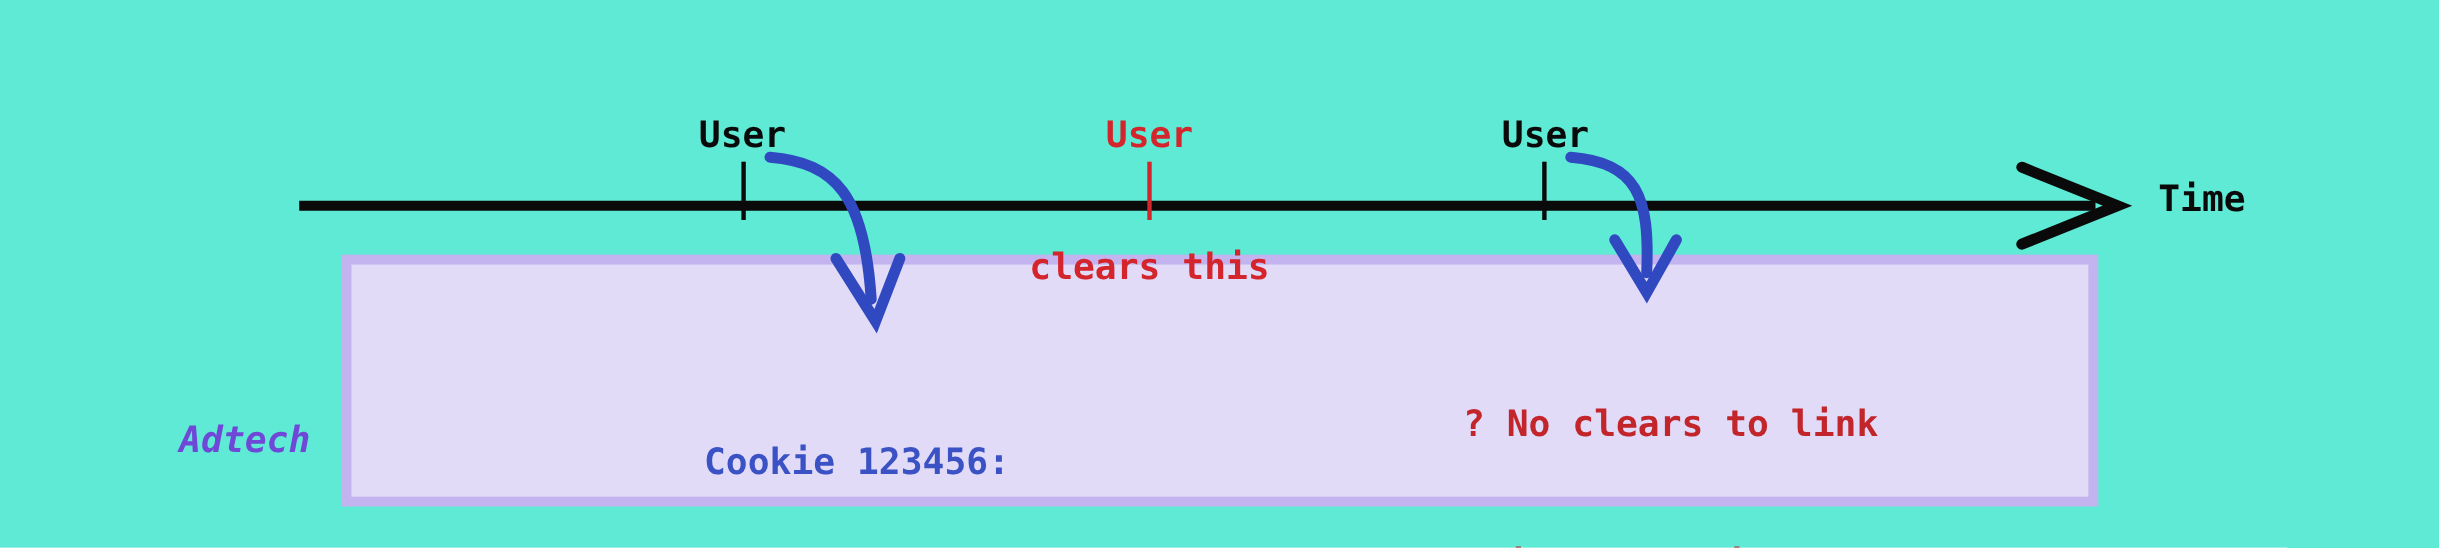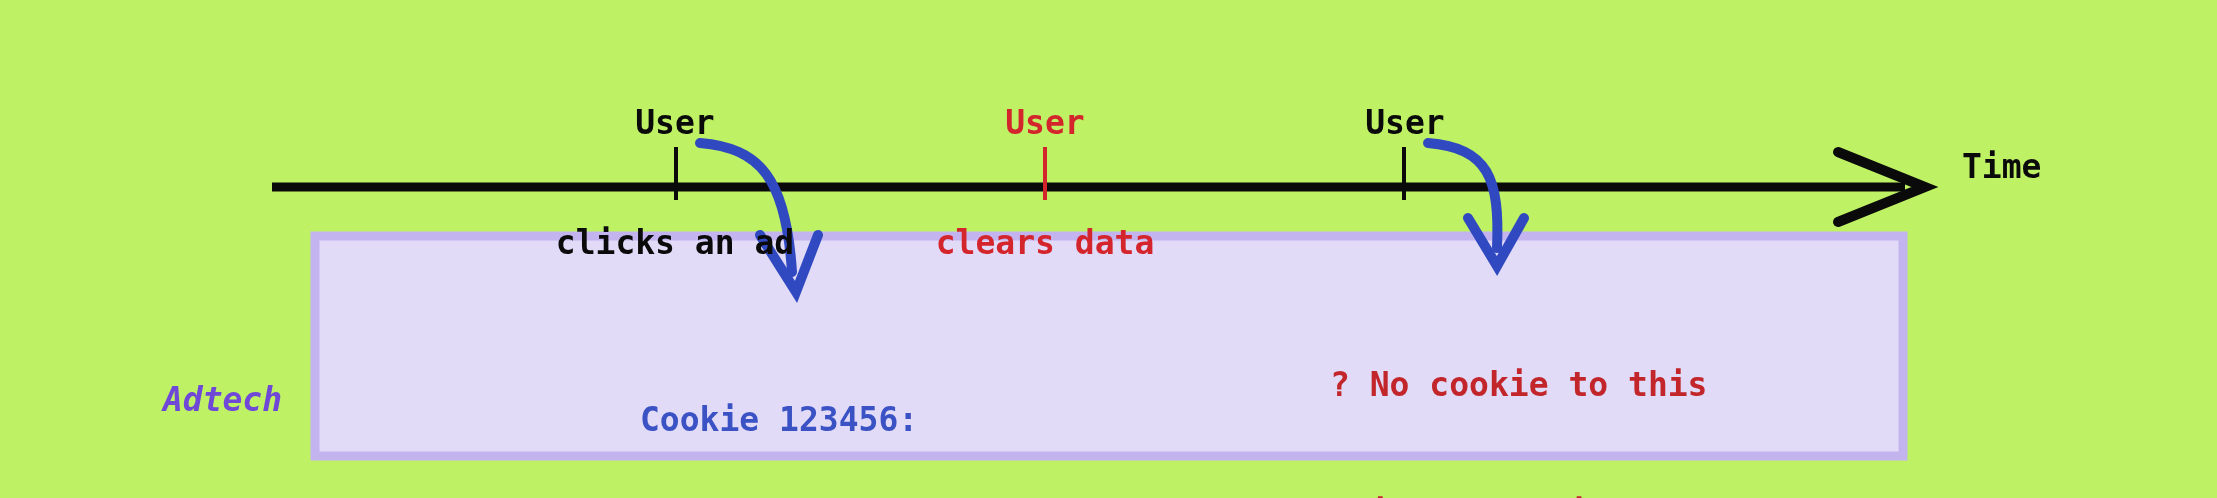--- a/index.html
+++ b/index.html
@@ -7,21 +7,21 @@
     padding: 0;
     background: #ffffff;
   }
   body {
     font-family: "DejaVu Sans Mono", monospace;
   }
   #diagram-root {
     position: relative;
     width: 2217px;
     height: 498px;
-    background: #bef264;
+    background: #5eead4;
     overflow: hidden;
   }
   
   #vector-layer {
     position: absolute;
     left: 0;
     top: 0;
     width: 2217px;
     height: 498px;
   }
@@ -39,21 +39,21 @@
   .evt-label .l1 { display: block; }
   .evt-label .l2 { display: block; }
 
   #label-click  { left: 510px;  top: 22px;  width: 330px; color: #0a0a0a; }
   #label-clear  { left: 880px;  top: 22px;  width: 330px; color: #d4242c; }
   #label-convert{ left: 1240px; top: 22px;  width: 330px; color: #0a0a0a; }
 
   #time-label {
     position: absolute;
     left: 1962px;
-    top: 147px;
+    top: 161px;
     font-family: "DejaVu Sans Mono", monospace;
     font-size: 33px;
     font-weight: bold;
     color: #0a0a0a;
     white-space: pre;
   }
 
   #adtech-label {
     position: absolute;
     left: 135px;
@@ -118,44 +118,43 @@
     </g>
 
     <g>
       <path d="M 1428,143 C 1488,148 1500,178 1497,248" fill="none" stroke="#3049c0" stroke-width="10" stroke-linecap="round"></path>
       <polyline points="1468,218 1497,266 1524,218" fill="none" stroke="#3049c0" stroke-width="10" stroke-linecap="round" stroke-linejoin="miter"></polyline>
     </g>
   </svg>
 
   <div class="evt-label" id="label-click">
     <span class="l1">User</span>
-    <span class="l2">clicks an ad</span>
   </div>
 
   <div class="evt-label" id="label-clear">
     <span class="l1">User</span>
-    <span class="l2">clears data</span>
+    <span class="l2">clears this</span>
   </div>
 
   <div class="evt-label" id="label-convert">
     <span class="l1">User</span>
   </div>
 
   <div id="time-label">Time</div>
 
   <div id="adtech-label">
     <span>Adtech</span>
     
   </div>
 
   <div id="cookie-note">
     <span class="line">Cookie 123456:</span>
     
   </div>
 
   <div id="nocookie-note">
-    <span class="line">? No cookie to this</span>
+    <span class="line">? No clears to link</span>
     <span class="line">this conversion to</span>
     
     
   </div>
 
 </div>
 
 </body></html>

